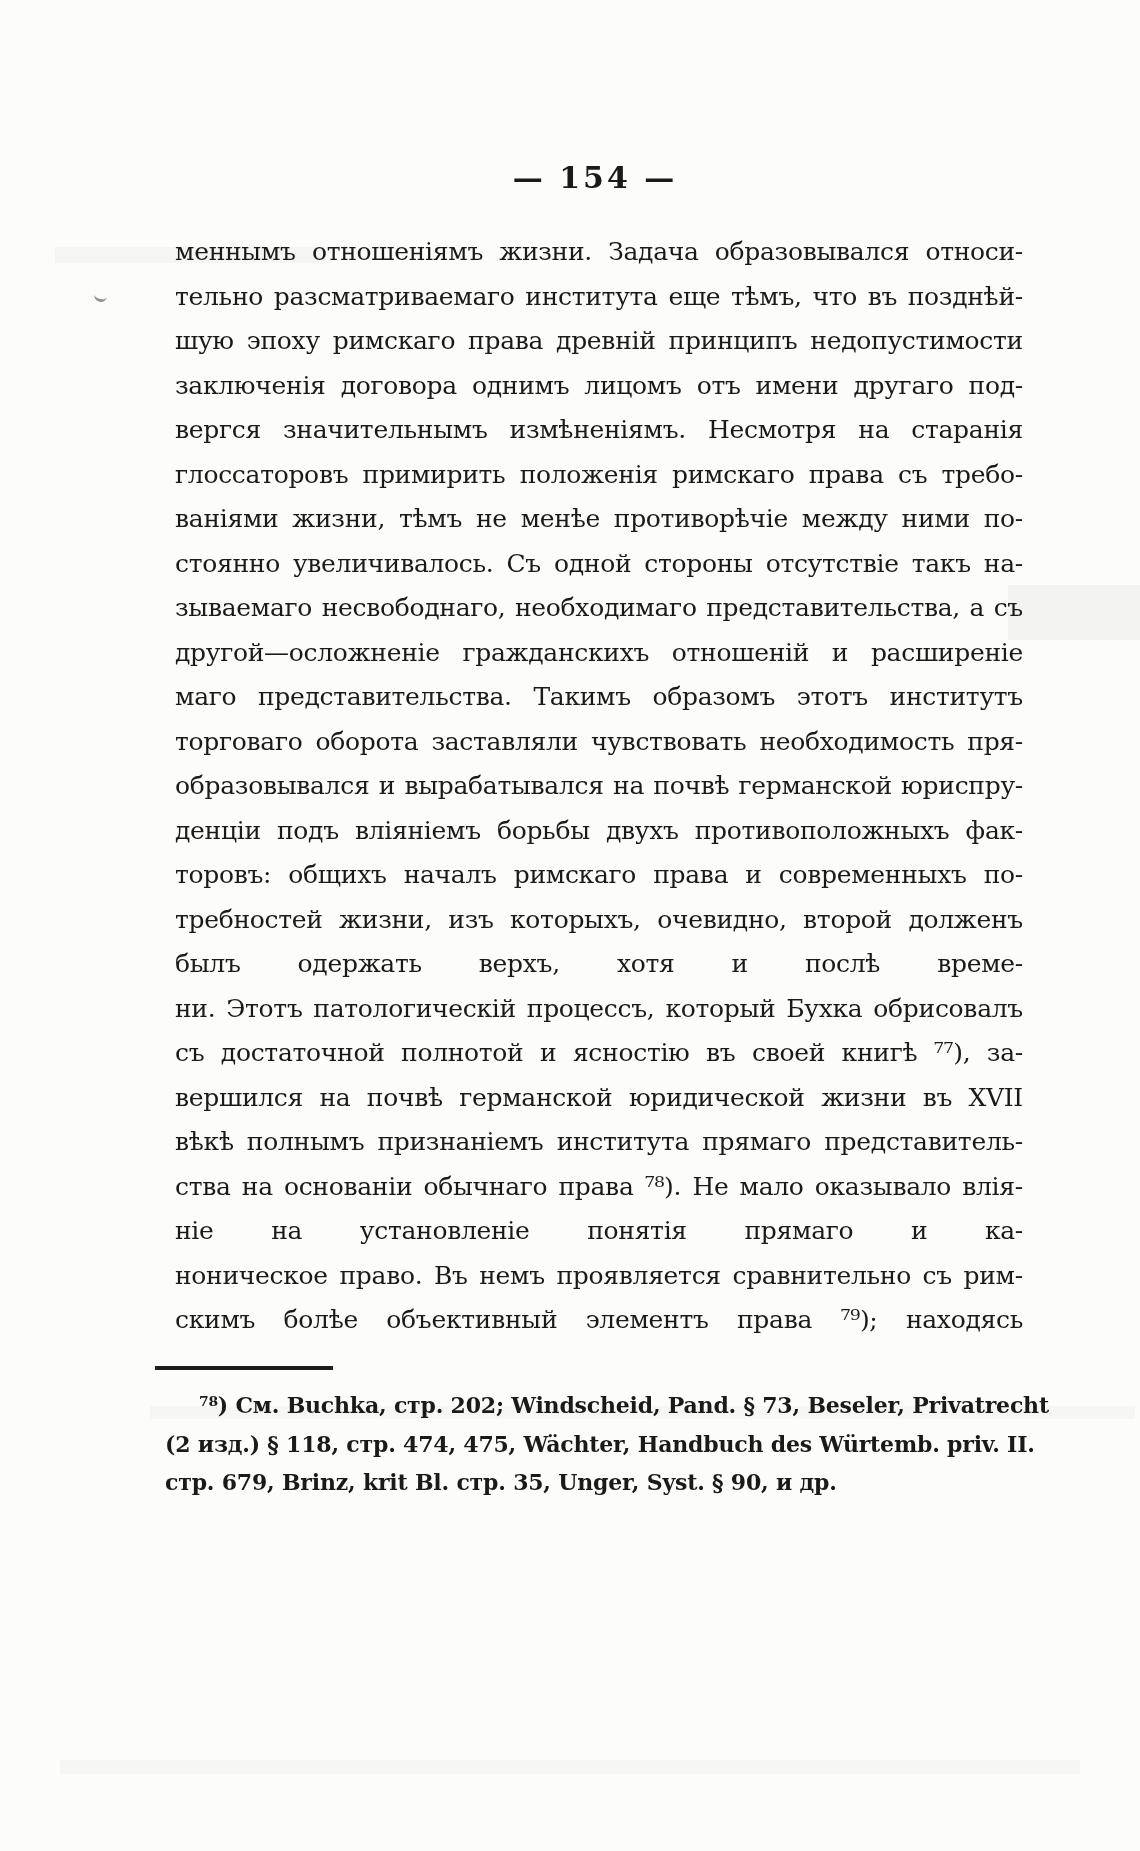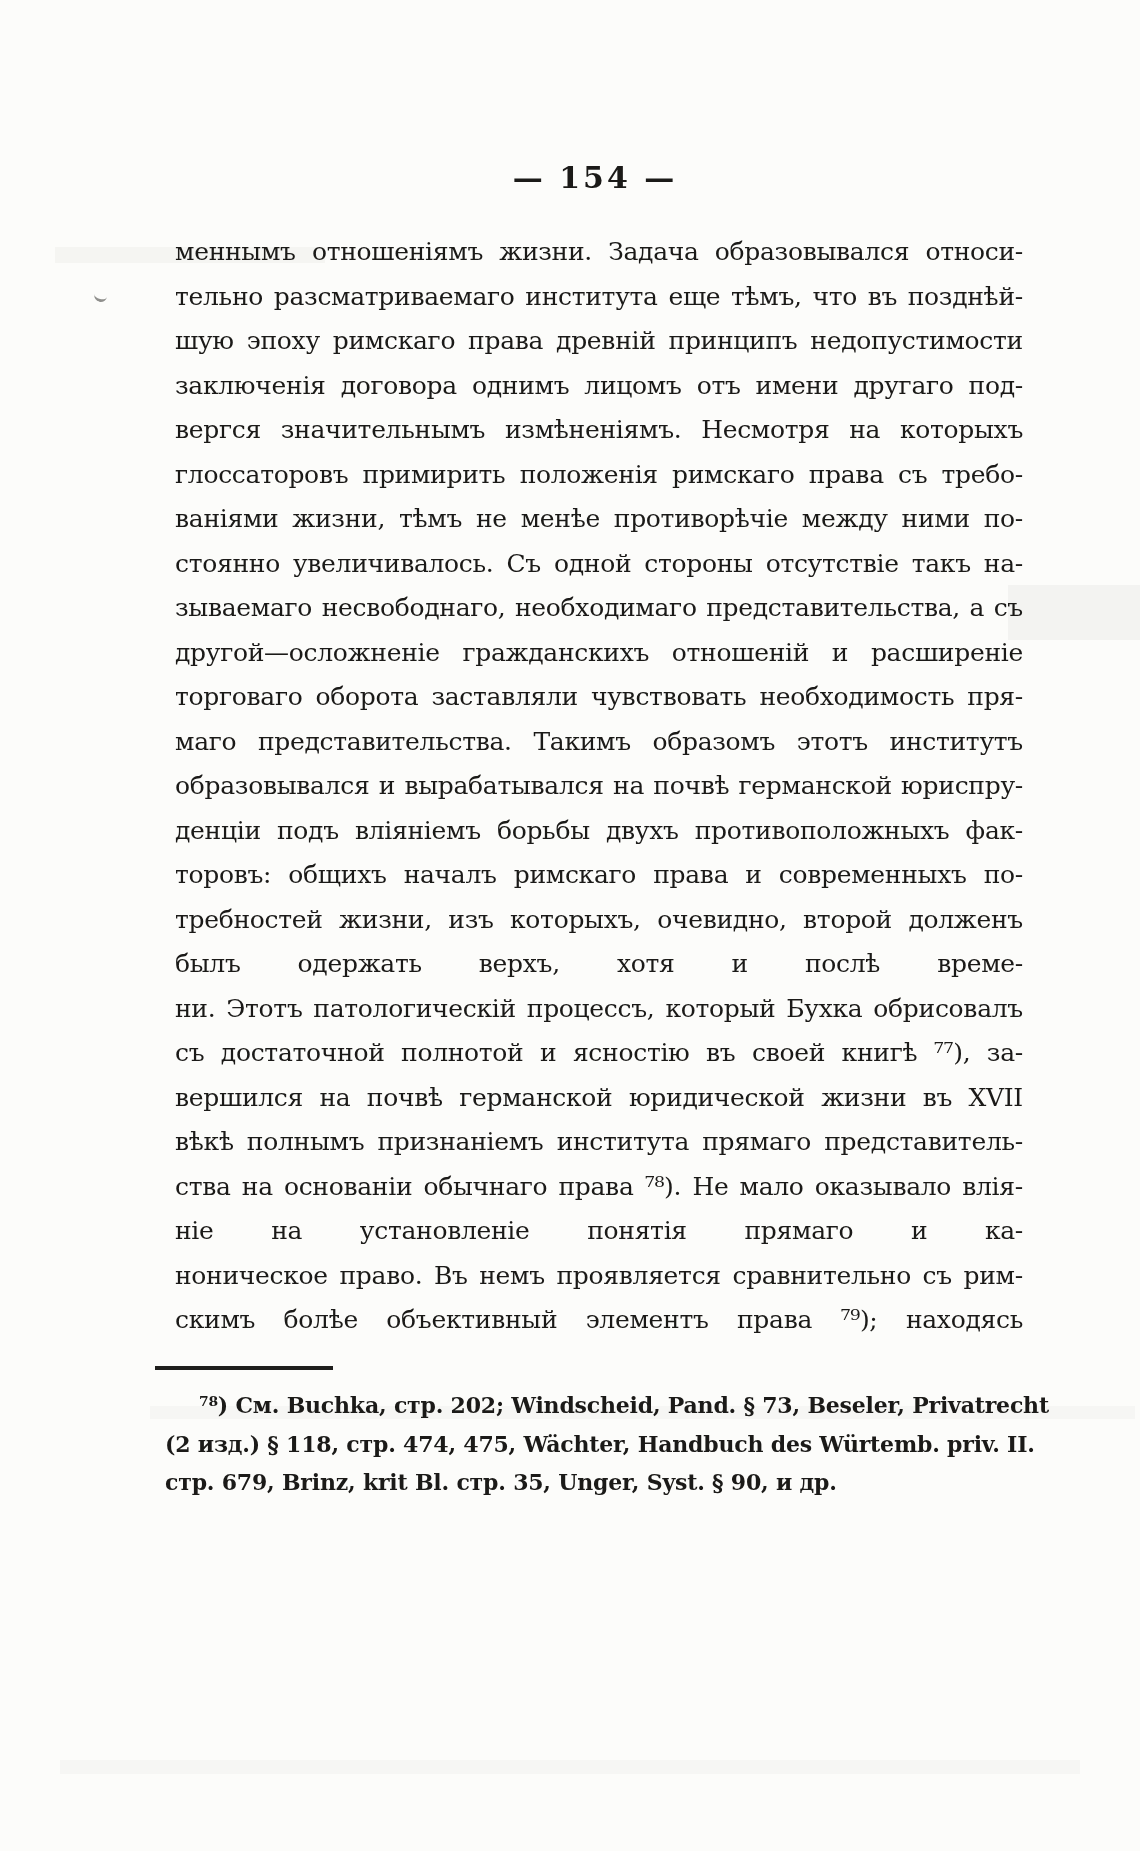--- a/index.html
+++ b/index.html
@@ -95,28 +95,28 @@
 
   <div class="page-number">— 154 —</div>
 
   <div class="margin-mark"></div>
 
   <div class="body-lines">
       <div class="bline"><span>меннымъ</span><span>отношеніямъ</span><span>жизни.</span><span>Задача</span><span>образовывался</span><span>относи-</span></div>
       <div class="bline"><span>тельно</span><span>разсматриваемаго</span><span>института</span><span>еще</span><span>тѣмъ,</span><span>что</span><span>въ</span><span>позднѣй-</span></div>
       <div class="bline"><span>шую</span><span>эпоху</span><span>римскаго</span><span>права</span><span>древній</span><span>принципъ</span><span>недопустимости</span></div>
       <div class="bline"><span>заключенія</span><span>договора</span><span>однимъ</span><span>лицомъ</span><span>отъ</span><span>имени</span><span>другаго</span><span>под-</span></div>
-      <div class="bline"><span>вергся</span><span>значительнымъ</span><span>измѣненіямъ.</span><span>Несмотря</span><span>на</span><span>которыхъ</span></div>
+      <div class="bline"><span>вергся</span><span>значительнымъ</span><span>измѣненіямъ.</span><span>Несмотря</span><span>на</span><span>старанія</span></div>
       <div class="bline"><span>глоссаторовъ</span><span>примирить</span><span>положенія</span><span>римскаго</span><span>права</span><span>съ</span><span>требо-</span></div>
       <div class="bline"><span>ваніями</span><span>жизни,</span><span>тѣмъ</span><span>не</span><span>менѣе</span><span>противорѣчіе</span><span>между</span><span>ними</span><span>по-</span></div>
       <div class="bline"><span>стоянно</span><span>увеличивалось.</span><span>Съ</span><span>одной</span><span>стороны</span><span>отсутствіе</span><span>такъ</span><span>на-</span></div>
       <div class="bline"><span>зываемаго</span><span>несвободнаго,</span><span>необходимаго</span><span>представительства,</span><span>а</span><span>съ</span></div>
       <div class="bline"><span>другой—осложненіе</span><span>гражданскихъ</span><span>отношеній</span><span>и</span><span>расширеніе</span></div>
+      <div class="bline"><span>маго</span><span>представительства.</span><span>Такимъ</span><span>образомъ</span><span>этотъ</span><span>институтъ</span></div>
       <div class="bline"><span>торговаго</span><span>оборота</span><span>заставляли</span><span>чувствовать</span><span>необходимость</span><span>пря-</span></div>
-      <div class="bline"><span>маго</span><span>представительства.</span><span>Такимъ</span><span>образомъ</span><span>этотъ</span><span>институтъ</span></div>
       <div class="bline"><span>образовывался</span><span>и</span><span>вырабатывался</span><span>на</span><span>почвѣ</span><span>германской</span><span>юриспру-</span></div>
       <div class="bline"><span>денціи</span><span>подъ</span><span>вліяніемъ</span><span>борьбы</span><span>двухъ</span><span>противоположныхъ</span><span>фак-</span></div>
       <div class="bline"><span>торовъ:</span><span>общихъ</span><span>началъ</span><span>римскаго</span><span>права</span><span>и</span><span>современныхъ</span><span>по-</span></div>
       <div class="bline"><span>требностей</span><span>жизни,</span><span>изъ</span><span>которыхъ,</span><span>очевидно,</span><span>второй</span><span>долженъ</span></div>
       <div class="bline"><span>былъ</span><span>одержать</span><span>верхъ,</span><span>хотя</span><span>и</span><span>послѣ</span><span>време-</span></div>
       <div class="bline"><span>ни.</span><span>Этотъ</span><span>патологическій</span><span>процессъ,</span><span>который</span><span>Бухка</span><span>обрисовалъ</span></div>
       <div class="bline"><span>съ</span><span>достаточной</span><span>полнотой</span><span>и</span><span>ясностію</span><span>въ</span><span>своей</span><span>книгѣ</span><span>⁷⁷),</span><span>за-</span></div>
       <div class="bline"><span>вершился</span><span>на</span><span>почвѣ</span><span>германской</span><span>юридической</span><span>жизни</span><span>въ</span><span>XVII</span></div>
       <div class="bline"><span>вѣкѣ</span><span>полнымъ</span><span>признаніемъ</span><span>института</span><span>прямаго</span><span>представитель-</span></div>
       <div class="bline"><span>ства</span><span>на</span><span>основаніи</span><span>обычнаго</span><span>права</span><span>⁷⁸).</span><span>Не</span><span>мало</span><span>оказывало</span><span>влія-</span></div>

